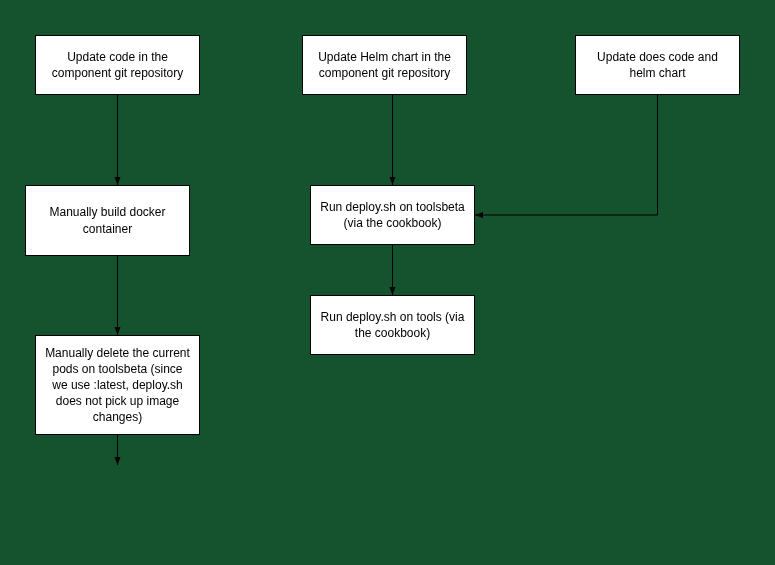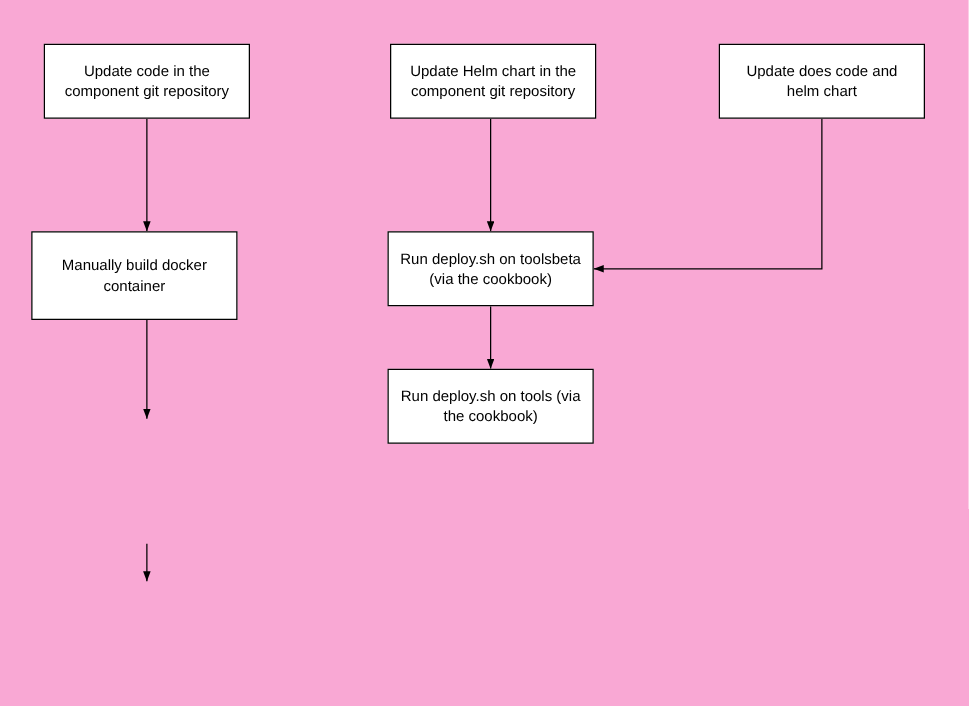--- a/index.html
+++ b/index.html
@@ -5,21 +5,21 @@
   html, body {
     margin: 0;
     padding: 0;
     background: #ffffff;
     font-family: Arial, Helvetica, sans-serif;
   }
   .canvas {
     position: relative;
     width: 775px;
     height: 565px;
-    background: #f9a8d4;
+    background: #14532d;
   }
   .node {
     position: absolute;
     border: 1px solid #000;
     background: #fff;
     box-sizing: border-box;
     display: flex;
     align-items: center;
     justify-content: center;
     text-align: center;
@@ -59,23 +59,27 @@
   </svg>
 
   <div class="node" style="left:35px; top:35px; width:165px; height:60px;">
     <span>Update code in the component git repository</span>
   </div>
 
   <div class="node" style="left:25px; top:185px; width:165px; height:71px;">
     <span>Manually build docker container</span>
   </div>
 
+  <div class="node" style="left:35px; top:335px; width:165px; height:100px;">
+    <span>Manually delete the current pods on toolsbeta
+(since we use :latest, deploy.sh does not pick up image changes)</span>
+  </div>
 
 
-  <div class="node" style="left:312px; top:35px; width:165px; height:60px;">
+  <div class="node" style="left:302px; top:35px; width:165px; height:60px;">
     <span>Update Helm chart in the component git repository</span>
   </div>
 
   <div class="node" style="left:310px; top:185px; width:165px; height:60px;align-items:center;">
     <span>Run deploy.sh on toolsbeta (via the cookbook)</span>
   </div>
 
   <div class="node" style="left:310px; top:295px; width:165px; height:60px;">
     <span>Run deploy.sh on tools (via the cookbook)</span>
   </div>

